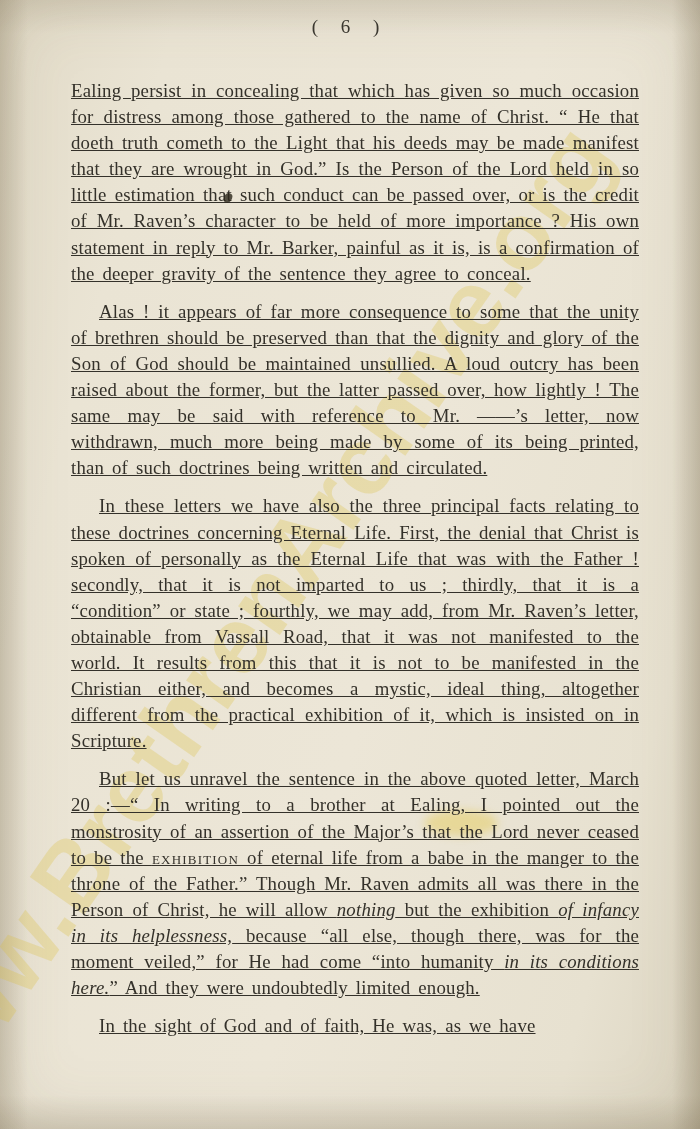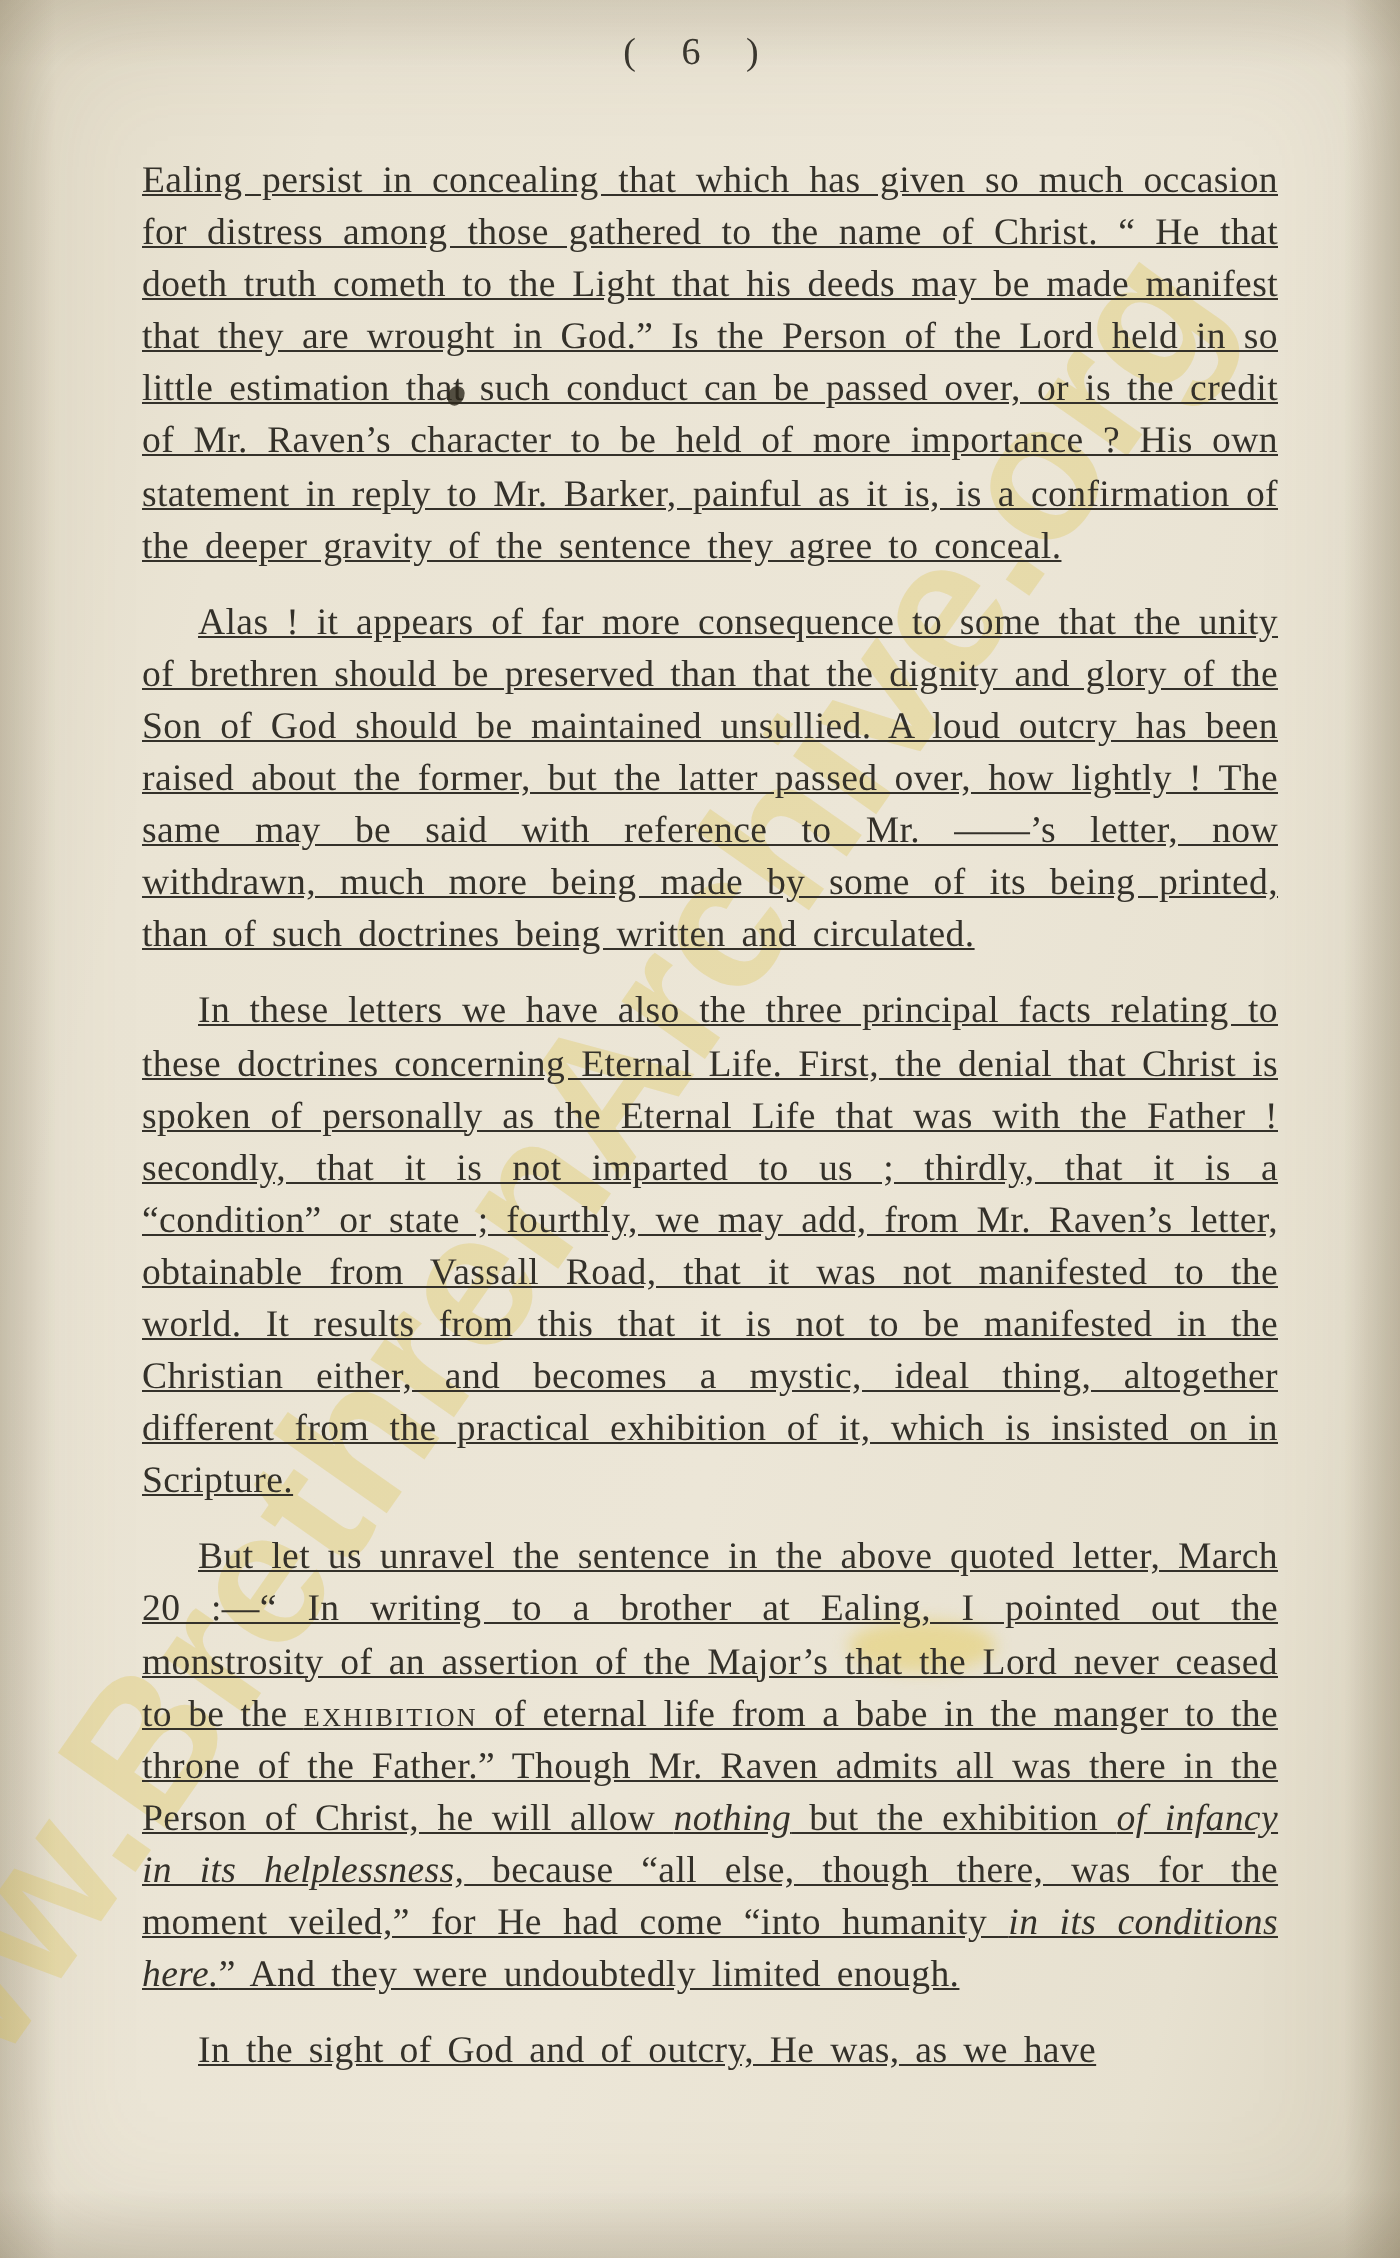--- a/index.html
+++ b/index.html
@@ -114,17 +114,17 @@
   <div class="stain"></div>
   <div class="ink-speck"></div>
 
   <div class="page-number">( 6 )</div>
 
   <div class="page-text">
       <p class=""><span>Ealing persist in concealing that which has given so much occasion for distress among those gathered to the name of Christ. “&nbsp;He that doeth truth cometh to the Light that his deeds may be made manifest that they are wrought in God.” Is the Person of the Lord held in so little estimation that such conduct can be passed over, or is the credit of Mr. Raven’s character to be held of more importance&nbsp;? His own statement in reply to Mr. Barker, painful as it is, is a confirmation of the deeper gravity of the sentence they agree to conceal.</span></p>
       <p class="indent"><span>Alas&nbsp;! it appears of far more consequence to some that the unity of brethren should be preserved than that the dignity and glory of the Son of God should be maintained unsullied. A loud outcry has been raised about the former, but the latter passed over, how lightly&nbsp;! The same may be said with reference to Mr. ——’s letter, now withdrawn, much more being made by some of its being printed, than of such doctrines being written and circulated.</span></p>
       <p class="indent"><span>In these letters we have also the three principal facts relating to these doctrines concerning Eternal Life. First, the denial that Christ is spoken of personally as the Eternal Life that was with the Father&nbsp;! secondly, that it is not imparted to us&nbsp;; thirdly, that it is a “condition” or state&nbsp;; fourthly, we may add, from Mr. Raven’s letter, obtainable from Vassall Road, that it was not manifested to the world. It results from this that it is not to be manifested in the Christian either, and becomes a mystic, ideal thing, altogether different from the practical exhibition of it, which is insisted on in Scripture.</span></p>
       <p class="indent"><span>But let us unravel the sentence in the above quoted letter, March 20&nbsp;:—“&nbsp;In writing to a brother at Ealing, I pointed out the monstrosity of an assertion of the Major’s that the Lord never ceased to be the </span><span class="seg-smallcaps">exhibition</span><span> of eternal life from a babe in the manger to the throne of the Father.” Though Mr. Raven admits all was there in the Person of Christ, he will allow </span><span class="seg-italic">nothing</span><span> but the exhibition </span><span class="seg-italic">of infancy in its helplessness,</span><span> because “all else, though there, was for the moment veiled,” for He had come “into humanity </span><span class="seg-italic">in its conditions here.</span><span>” And they were undoubtedly limited enough.</span></p>
-      <p class="indent"><span>In the sight of God and of outcry, He was, as we have</span></p>
+      <p class="indent"><span>In the sight of God and of faith, He was, as we have</span></p>
     </div>
 
   <div class="vignette"></div>
 </div>
 
 </body></html>

